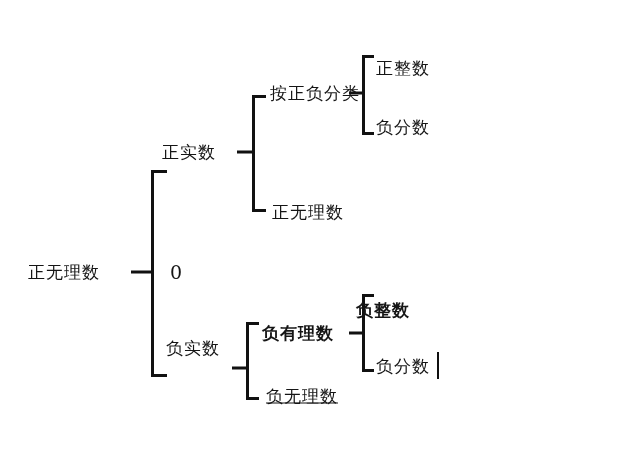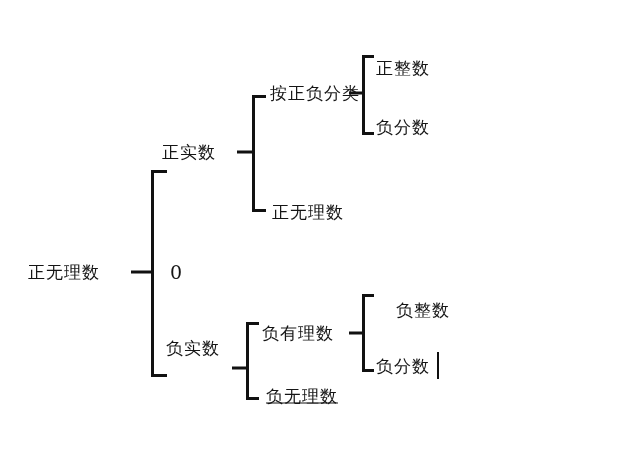--- a/index.html
+++ b/index.html
@@ -114,23 +114,23 @@
   <div class="node" id="node-1" style="left: 270px; top: 93px;">按正负分类</div>
 
   <div class="node" id="node-2" style="left: 376px; top: 68px;">正整数</div>
 
   <div class="node" id="node-3" style="left: 376px; top: 127px;">负分数</div>
 
   <div class="node" id="node-4" style="left: 272px; top: 213px; font-family: Liberation Mono, monospace;">正无理数</div>
 
   <div class="node" id="node-5" style="left: 166px; top: 348px;">负实数</div>
 
-  <div class="node" id="node-6" style="left: 262px; top: 333px;">负有理数</div>
+  <div class="node" id="node-6" style="left: 262px; top: 333px; font-weight: bold;">负有理数</div>
 
-  <div class="node" id="node-7" style="left: 396px; top: 310px;">负整数</div>
+  <div class="node" id="node-7" style="left: 356px; top: 310px; font-weight: bold;">负整数</div>
 
   <div class="node" id="node-8" style="left: 376px; top: 366px;">负分数</div>
 
   <div class="node" id="node-9" style="left: 266px; top: 396px; text-decoration: underline;">负无理数</div>
 
   <div class="caret" id="text-caret" style="left: 437px; top: 352px; height: 27px;"></div>
 
 </div>
 
 </body></html>

